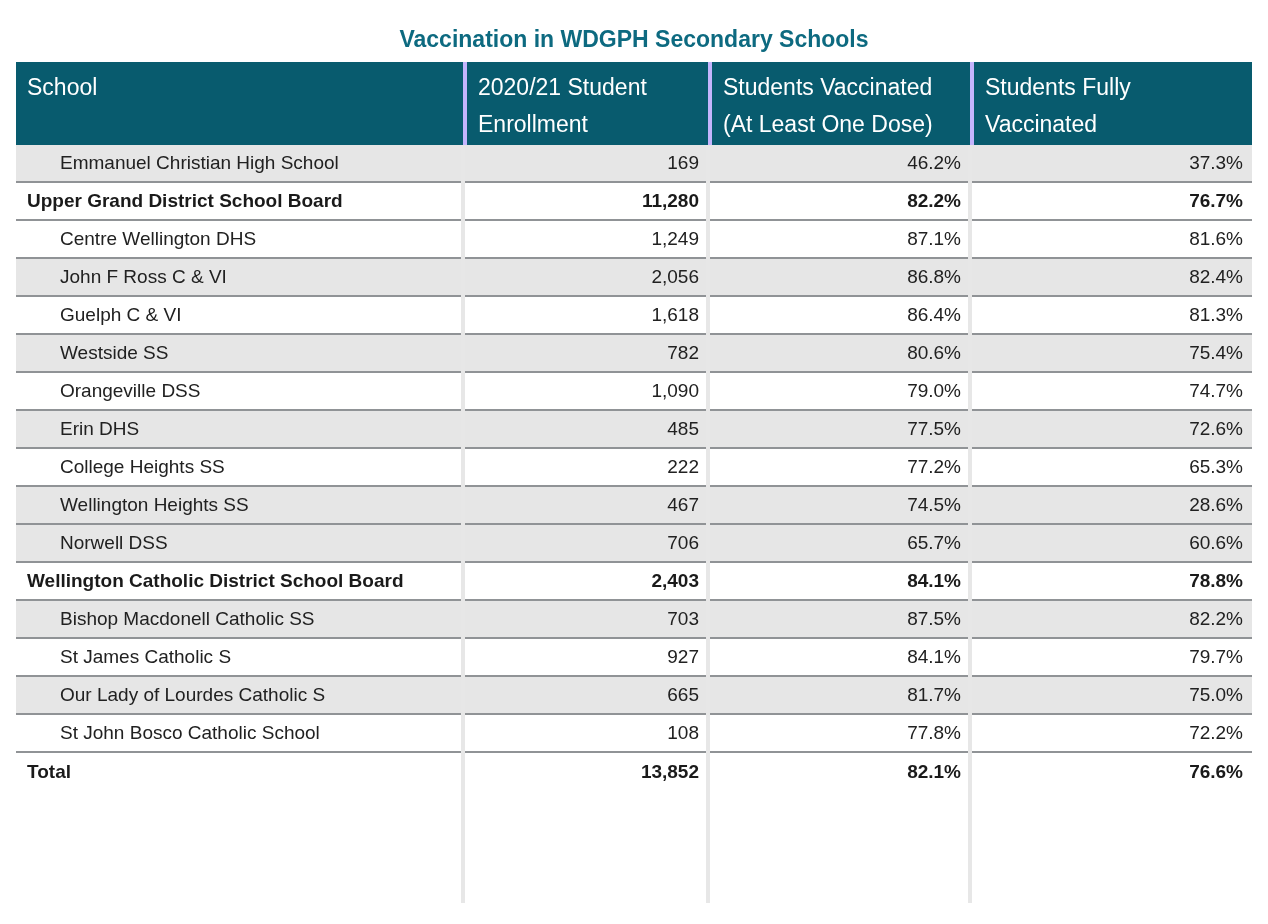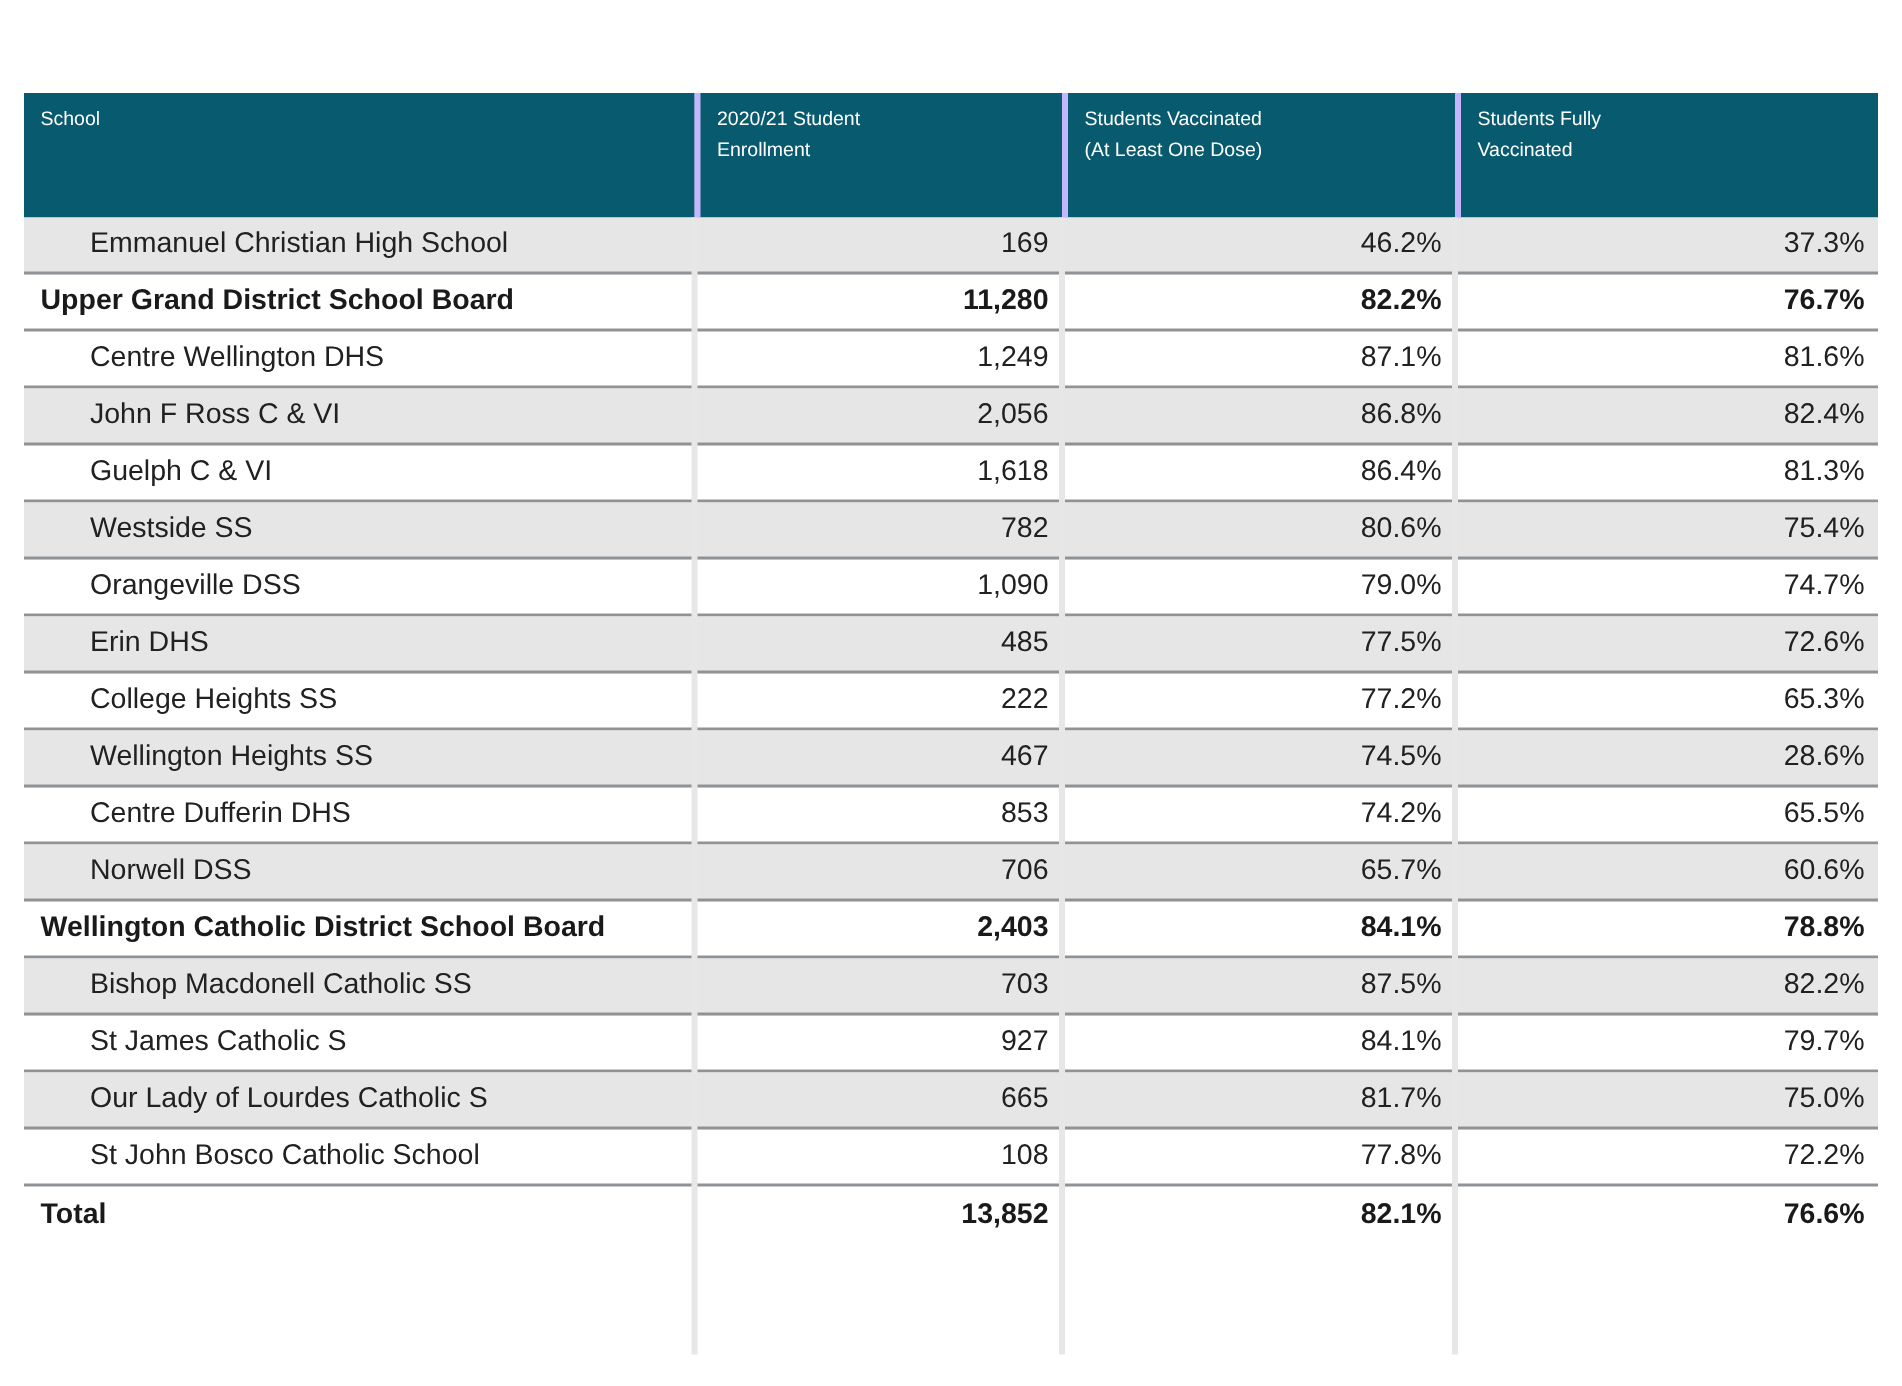--- a/index.html
+++ b/index.html
@@ -31,21 +31,21 @@
   table{
     border-collapse:separate;border-spacing:0;
     table-layout:fixed;width:1236px;
   }
   col.w1{width:447px}
   col.w2{width:245px}
   col.w3{width:262px}
   col.w4{width:282px}
   thead th{
     background:var(--header-bg);color:var(--header-text);
-    font-weight:normal;font-size:13px;line-height:1.6;
+    font-weight:normal;font-size:23px;line-height:1.6;
     text-align:left;vertical-align:top;
     height:83px;box-sizing:border-box;
     padding:7px 10px 0 11px;
     white-space:pre-line;
   }
   thead th.gap{border-left:4px solid #c4b5fd;}
   tbody td{
     height:38px;box-sizing:border-box;
     border-bottom:2px solid var(--row-border);
     font-size:19px;color:var(--body-text);
@@ -63,20 +63,21 @@
     background:var(--gridline);
   }
   .vline-1{left:445px}
   .vline-2{left:690px}
   .vline-3{left:952px}
 </style>
 </head>
 <body>
 
 <div class="page">
+  <h1 class="title">Vaccination in WDGPH Secondary Schools</h1>
 
   <div class="table-wrap">
     <table>
       <colgroup>
         <col class="w1">
           <col class="w2">
           <col class="w3">
           <col class="w4">
       </colgroup>
       <thead>
@@ -144,26 +145,20 @@
     <td class="c-num">222</td>
     <td class="c-num">77.2%</td>
     <td class="c-num">65.3%</td>
   </tr>
           <tr class="indent odd">
     <td class="c-school">Wellington Heights SS</td>
     <td class="c-num">467</td>
     <td class="c-num">74.5%</td>
     <td class="c-num">28.6%</td>
   </tr>
-          <tr class="indent">
-    <td class="c-school">Centre Dufferin DHS</td>
-    <td class="c-num">853</td>
-    <td class="c-num">74.2%</td>
-    <td class="c-num">65.5%</td>
-  </tr>
           <tr class="indent odd">
     <td class="c-school">Norwell DSS</td>
     <td class="c-num">706</td>
     <td class="c-num">65.7%</td>
     <td class="c-num">60.6%</td>
   </tr>
           <tr class="bold">
     <td class="c-school">Wellington Catholic District School Board</td>
     <td class="c-num">2,403</td>
     <td class="c-num">84.1%</td>

